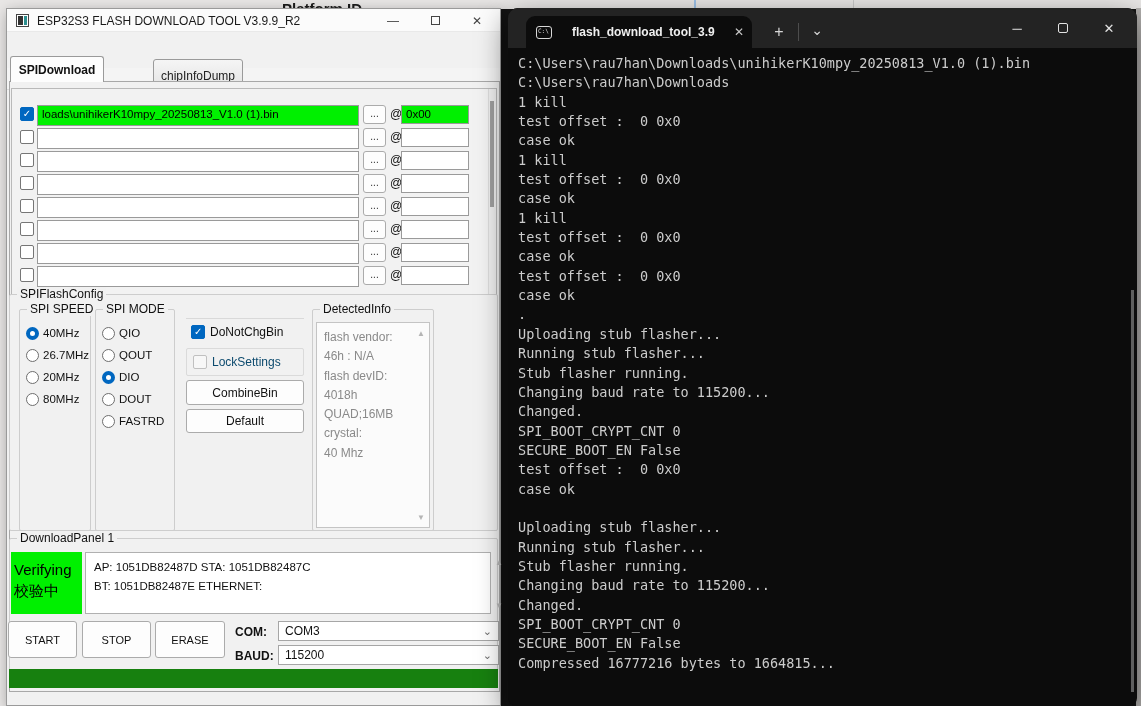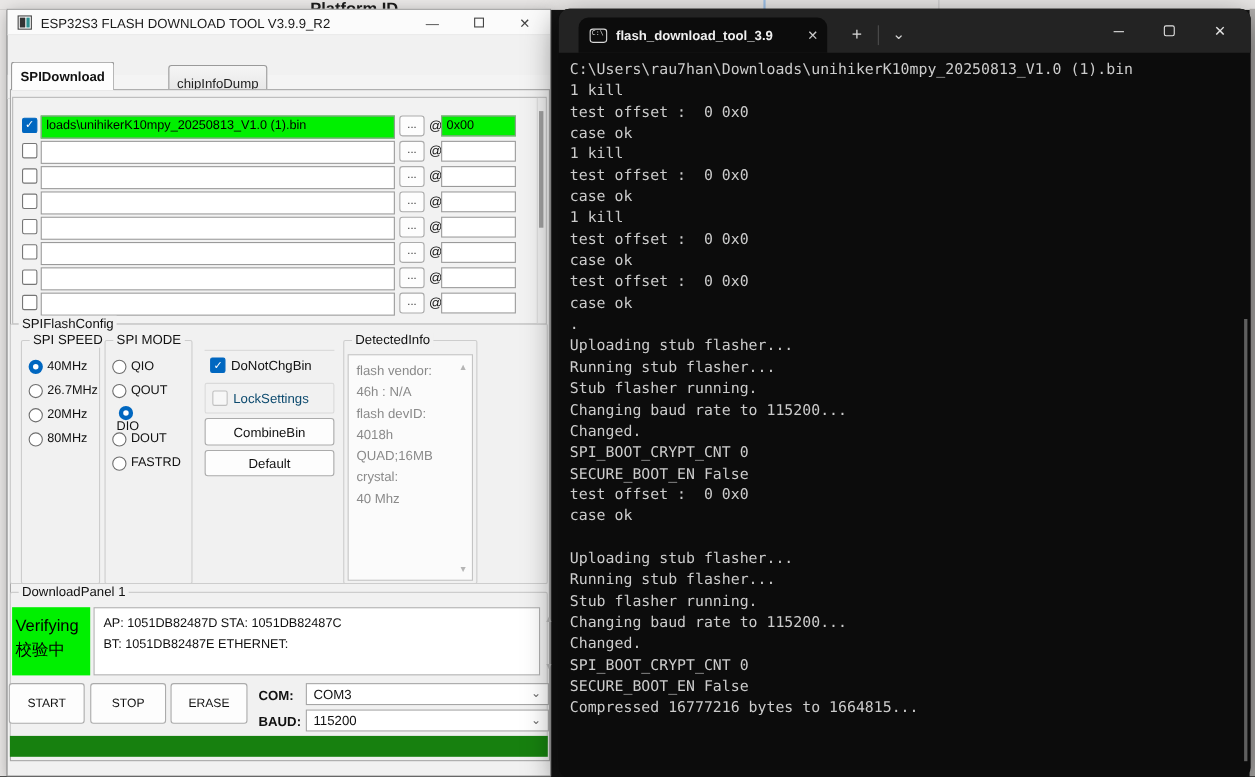--- a/index.html
+++ b/index.html
@@ -111,21 +111,21 @@
   .progress .fill { height:100%; background:#17800f; }
 
   
   .term-win { position:absolute; left:508px; top:8px; width:629px; height:698px; background:#0c0c0c;
               border-radius:10px 10px 8px 8px; box-shadow:0 10px 30px rgba(0,0,0,.55); }
   .term-title { position:absolute; left:0; top:0; width:100%; height:40px; background:#232323; border-radius:10px 10px 0 0; }
   .term-tab { position:absolute; left:18px; top:8px; width:226px; height:32px; background:#0c0c0c; border-radius:9px 9px 0 0;
               display:flex; align-items:center; padding:0 8px 0 10px; }
   .cmd-icon { width:16px; height:13px; border:1px solid #d8d8d8; border-radius:3px; position:relative; flex:0 0 16px; }
   .cmd-icon::after { content:"C:\\"; position:absolute; left:1px; top:0px; font-size:6px; color:#d8d8d8; font-family:"DejaVu Sans Mono", monospace; }
-  .term-tab-label { font-size:12px; font-weight:600; color:#f0f0f0; margin-left:8px; white-space:nowrap; flex:1; }
+  .term-tab-label { font-size:12px; font-weight:600; color:#f0f0f0; margin-left:20px; white-space:nowrap; flex:1; }
   .term-tab-close { color:#c9c9c9; font-size:12px; margin-left:6px; }
   .term-plus { position:absolute; left:258px; top:12px; width:26px; height:24px; color:#d6d6d6; font-size:16px;
                display:flex; align-items:center; justify-content:center; }
   .term-divider { position:absolute; left:290px; top:15px; width:1px; height:18px; background:#4d4d4d; }
   .term-chev { position:absolute; left:296px; top:10px; width:26px; height:24px; color:#d6d6d6; font-size:14px;
                display:flex; align-items:center; justify-content:center; }
   .term-controls { position:absolute; right:5px; top:0; height:40px; display:flex; }
   .term-ctl { width:46px; height:40px; display:flex; align-items:center; justify-content:center; color:#e3e3e3; font-size:13px; }
   .term-max-glyph { width:10px; height:10px; border:1px solid #e3e3e3; border-radius:2px; }
   .term-body { position:absolute; left:0; top:40px; width:629px; height:658px; padding:6px 0 0 10px; overflow:hidden; }
@@ -272,21 +272,21 @@
     <span class="gb-label">SPI MODE</span>
     <div id="spi-mode-options">
         <div class="radio-row" style="top: 15px;">
           <span class="radio"></span>
           <span class="radio-label">QIO</span>
         </div>
         <div class="radio-row" style="top: 37px;">
           <span class="radio"></span>
           <span class="radio-label">QOUT</span>
         </div>
-        <div class="radio-row" style="top: 59px; flex-direction: column;">
+        <div class="radio-row" style="top: 59px;">
           <span class="radio sel"></span>
           <span class="radio-label">DIO</span>
         </div>
         <div class="radio-row" style="top: 81px;">
           <span class="radio"></span>
           <span class="radio-label">DOUT</span>
         </div>
         <div class="radio-row" style="top: 103px;">
           <span class="radio"></span>
           <span class="radio-label">FASTRD</span>
@@ -373,20 +373,21 @@
       <span class="term-ctl">─</span>
       <span class="term-ctl">
           <span class="term-max-glyph"></span>
         </span>
       <span class="term-ctl">✕</span>
     </span>
   </div>
   <div class="term-body">
     <div id="terminal-lines">
         <div class="term-line">C:\Users\rau7han\Downloads\unihikerK10mpy_20250813_V1.0 (1).bin</div>
+        <div class="term-line">C:\Users\rau7han\Downloads</div>
         <div class="term-line">1 kill</div>
         <div class="term-line">test offset :  0 0x0</div>
         <div class="term-line">case ok</div>
         <div class="term-line">1 kill</div>
         <div class="term-line">test offset :  0 0x0</div>
         <div class="term-line">case ok</div>
         <div class="term-line">1 kill</div>
         <div class="term-line">test offset :  0 0x0</div>
         <div class="term-line">case ok</div>
         <div class="term-line">test offset :  0 0x0</div>

